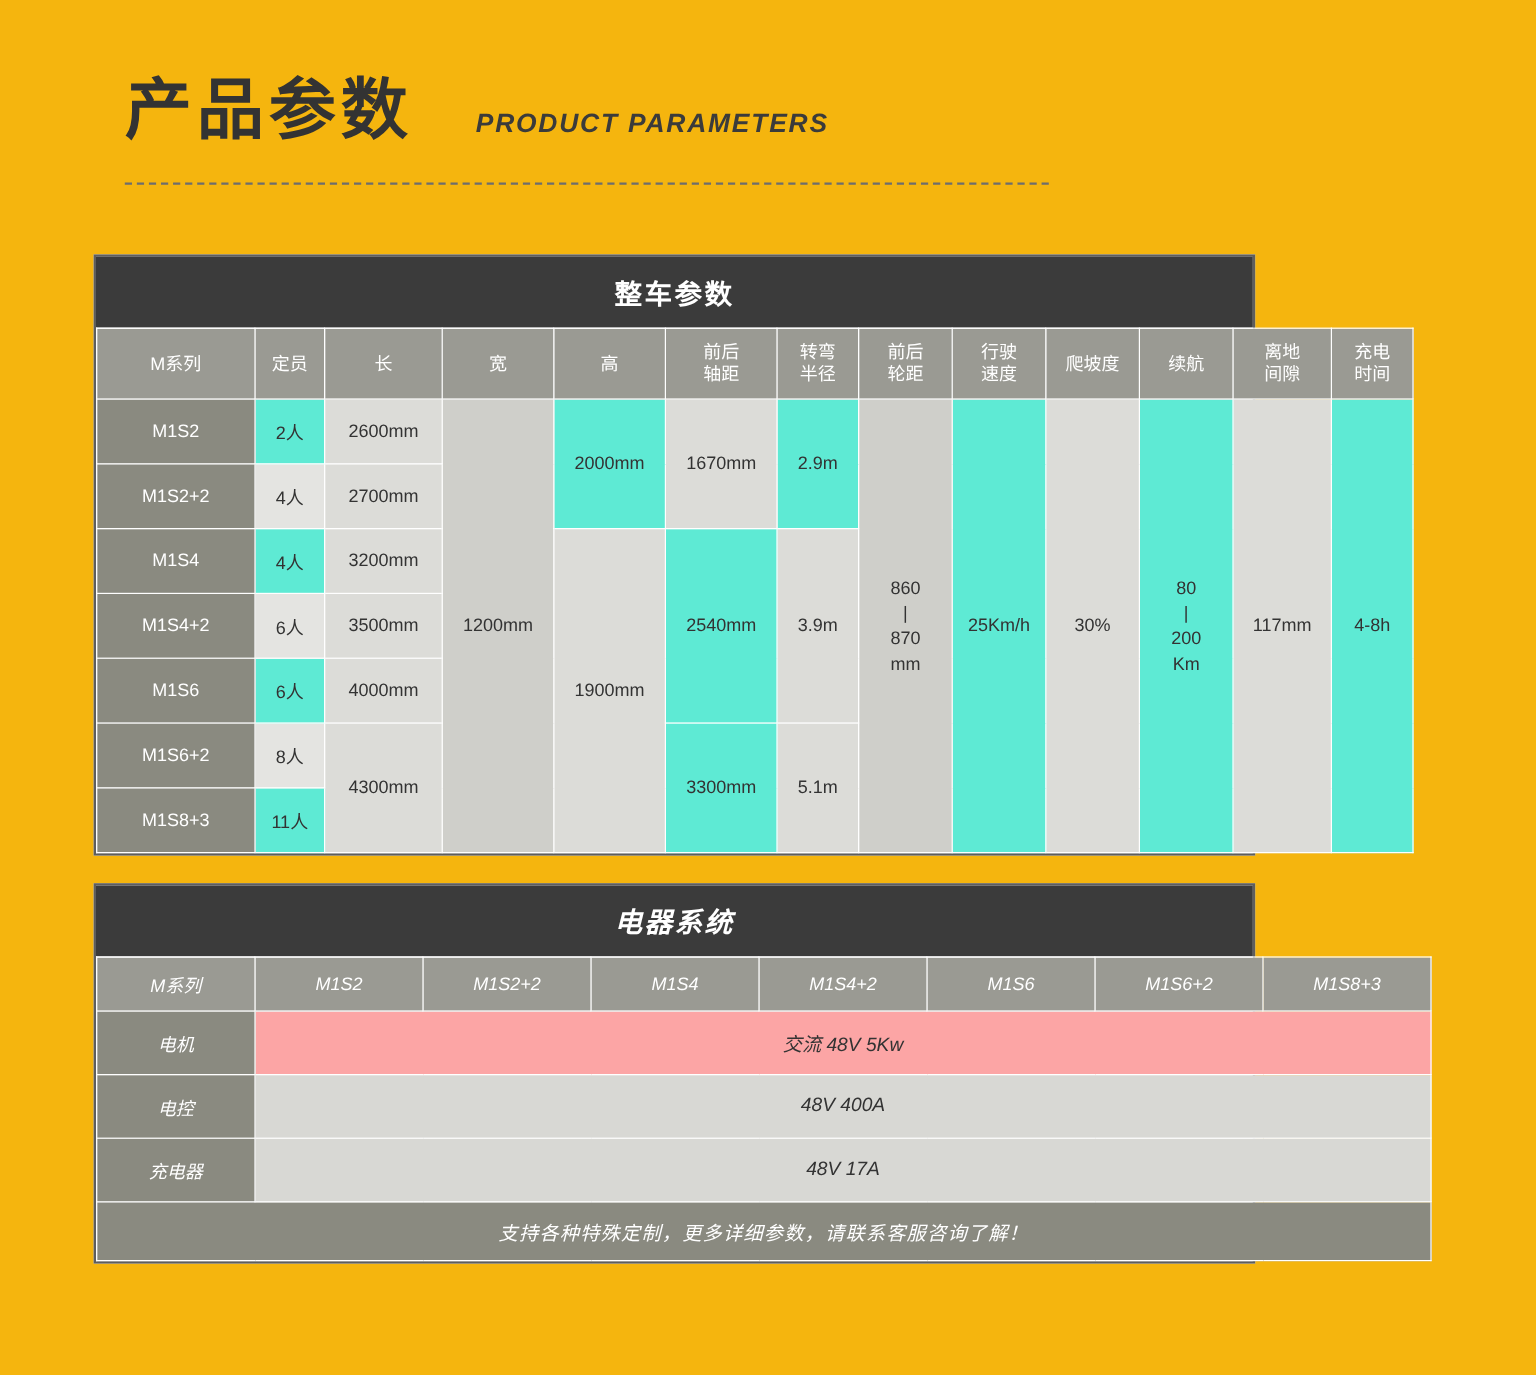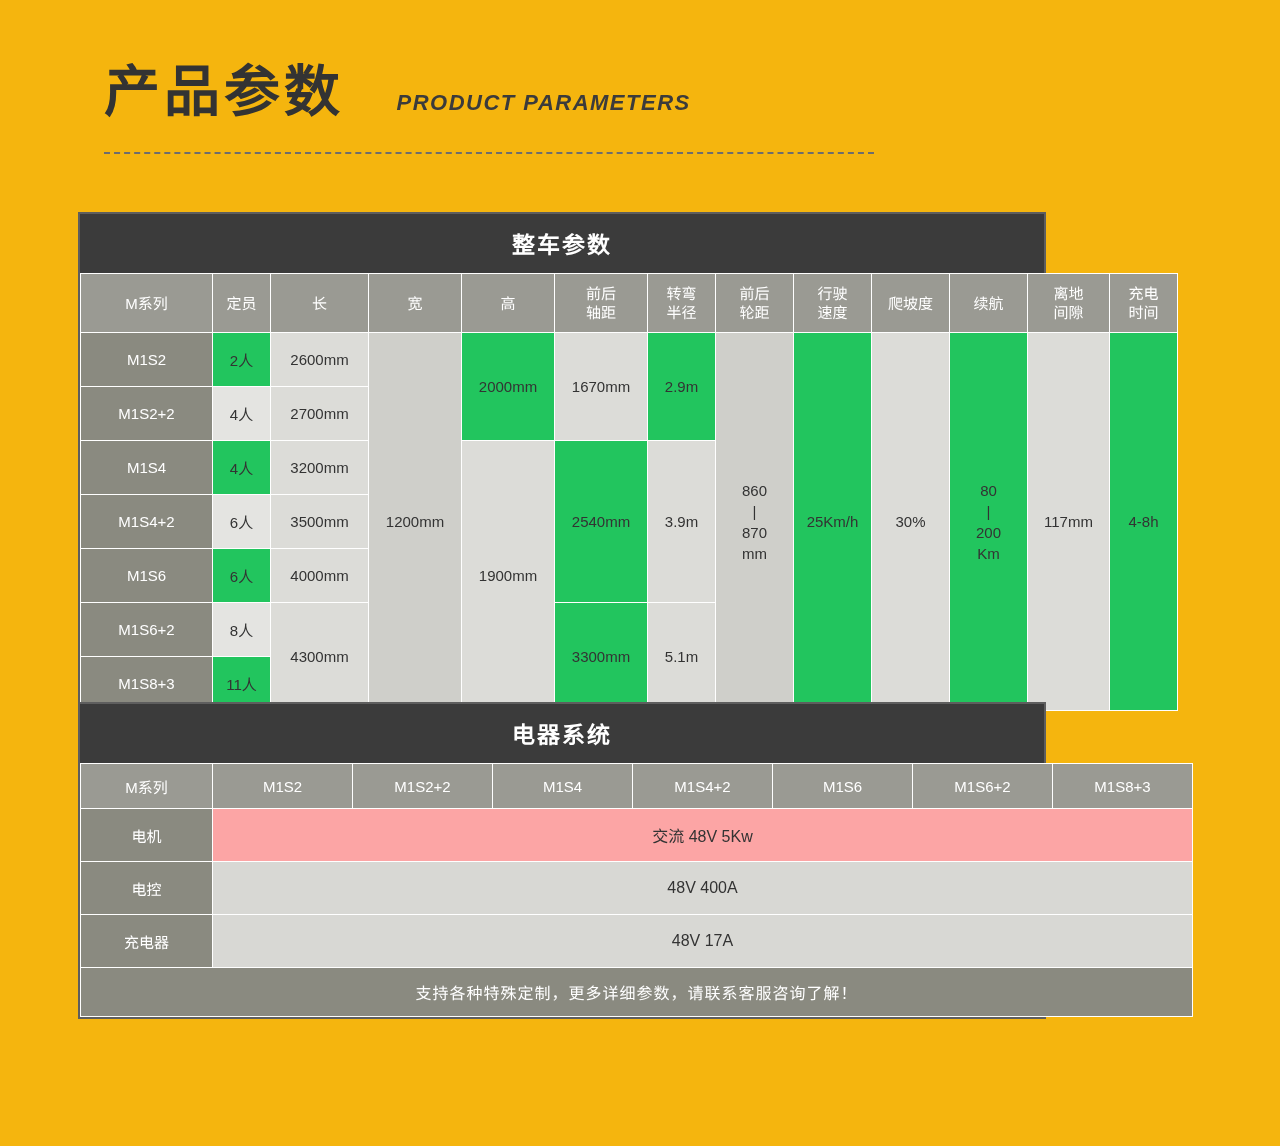--- a/index.html
+++ b/index.html
@@ -103,21 +103,21 @@
     font-size: 15px;
     font-weight: normal;
     line-height: 19px;
     height: 58px !important;
   }
   .sidecell {
     background: #8a8a80;
     color: #ffffff;
     font-size: 15px;
   }
-  .lgt { background: #22c55e; }
+  .lgt { background: #5eead4; }
   .med { background: #dcdcd8; }
   .dk  { background: #cfcfca; }
   .mid { background: #e4e4e1; }
   .stack { line-height: 21px; }
 
   
   #elec-table td {
     height: 52px;
     font-size: 16px;
   }
@@ -270,21 +270,21 @@
         </tr>
 
         <tr>
           <td class="sidecell">M1S8+3</td>
           <td class="lgt">11人</td>
         </tr>
       </tbody>
     </table>
   </div>
 
-  <div class="block" style="top:702px;">
+  <div class="block" style="top:736px;font-style:italic;">
     <div class="block-title">电器系统</div>
     <table id="elec-table">
       <colgroup>
         <col style="width:132px">
           <col style="width:140px">
           <col style="width:140px">
         <col style="width:140px">
           <col style="width:140px">
           <col style="width:140px">
         <col style="width:140px">

